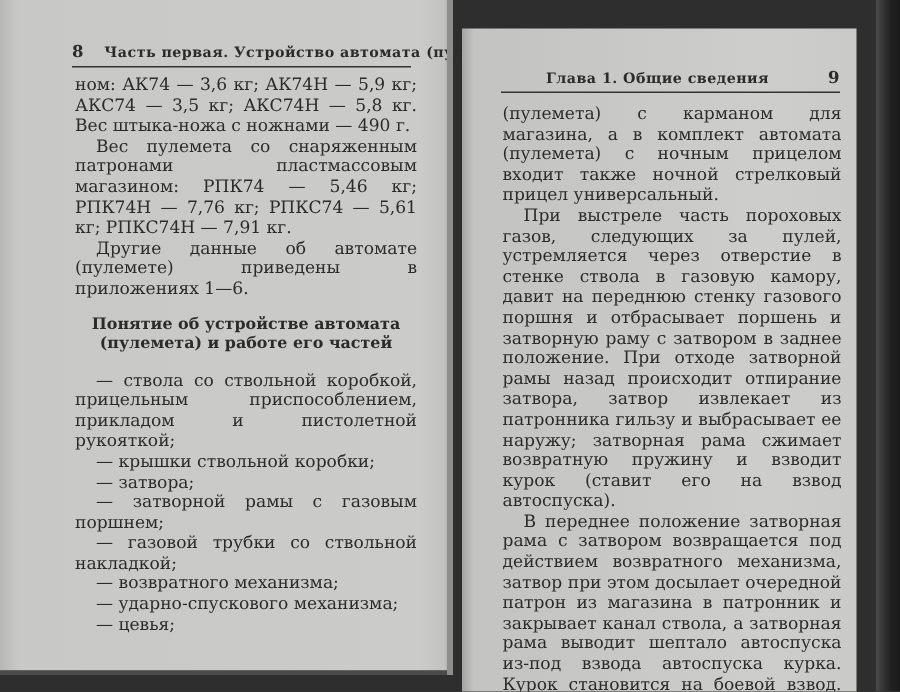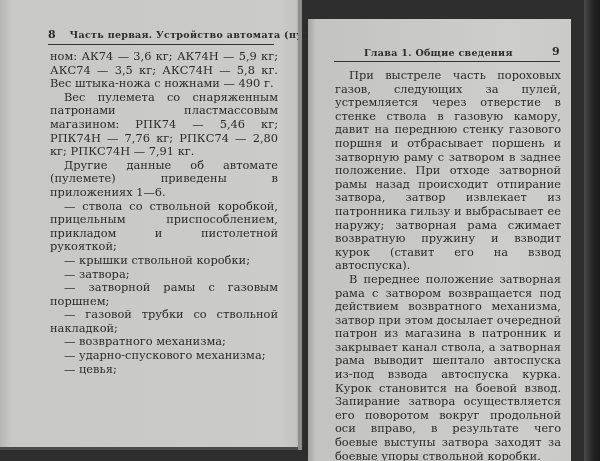--- a/index.html
+++ b/index.html
@@ -68,42 +68,44 @@
 
 <div class="spread">
 
   <div class="page left">
     <div class="running-head">
       <span class="pgnum">8</span>
       <span class="head-title">Часть первая. Устройство автомата (пулемета)</span>
     </div>
     <div class="body">
       <p>ном: АК74 — 3,6 кг; АК74Н — 5,9 кг; АКС74 — 3,5 кг; АКС74Н — 5,8 кг. Вес штыка-ножа с ножнами — 490 г.</p>
-      <p class="ind">Вес пулемета со снаряженным патронами пластмассовым магазином: РПК74 — 5,46 кг; РПК74Н — 7,76 кг; РПКС74 — 2,80 кг; РПКС74Н — 7,91 кг.</p>
+      <p class="ind">Вес пулемета со снаряженным патронами пластмассовым магазином: РПК74 — 5,46 кг; РПК74Н — 7,76 кг; РПКС74 — 5,61 кг; РПКС74Н — 7,91 кг.</p>
       <p class="ind">Другие данные об автомате (пулемете) приведены в приложениях 1—6.</p>
+      <div class="heading">Понятие об устройстве автомата (пулемета) и работе его частей</div>
       <p class="ind">— ствола со ствольной коробкой, прицельным приспособлением, прикладом и пистолетной рукояткой;</p>
       <p class="ind">— крышки ствольной коробки;</p>
       <p class="ind">— затвора;</p>
       <p class="ind">— затворной рамы с газовым поршнем;</p>
       <p class="ind">— газовой трубки со ствольной накладкой;</p>
       <p class="ind">— возвратного механизма;</p>
       <p class="ind">— ударно-спускового механизма;</p>
       <p class="ind">— цевья;</p>
 
     </div>
   </div>
 
   <div class="gutter"></div>
 
   <div class="page right">
     <div class="running-head">
       <span class="head-title">Глава 1. Общие сведения</span>
       <span class="pgnum">9</span>
     </div>
     <div class="body">
+      <p>(пулемета) с карманом для магазина, а в комплект автомата (пулемета) с ночным прицелом входит также ночной стрелковый прицел универсальный.</p>
       <p class="ind">При выстреле часть пороховых газов, следующих за пулей, устремляется через отверстие в стенке ствола в газовую камору, давит на переднюю стенку газового поршня и отбрасывает поршень и затворную раму с затвором в заднее положение. При отходе затворной рамы назад происходит отпирание затвора, затвор извлекает из патронника гильзу и выбрасывает ее наружу; затворная рама сжимает возвратную пружину и взводит курок (ставит его на взвод автоспуска).</p>
       <p class="ind">В переднее положение затворная рама с затвором возвращается под действием возвратного механизма, затвор при этом досылает очередной патрон из магазина в патронник и закрывает канал ствола, а затворная рама выводит шептало автоспуска из-под взвода автоспуска курка. Курок становится на боевой взвод. Запирание затвора осуществляется его поворотом вокруг продольной оси вправо, в результате чего боевые выступы затвора заходят за боевые упоры ствольной коробки.</p>
 
     </div>
   </div>
 
   <div class="edge-right"></div>
 </div>
 
 </body></html>

